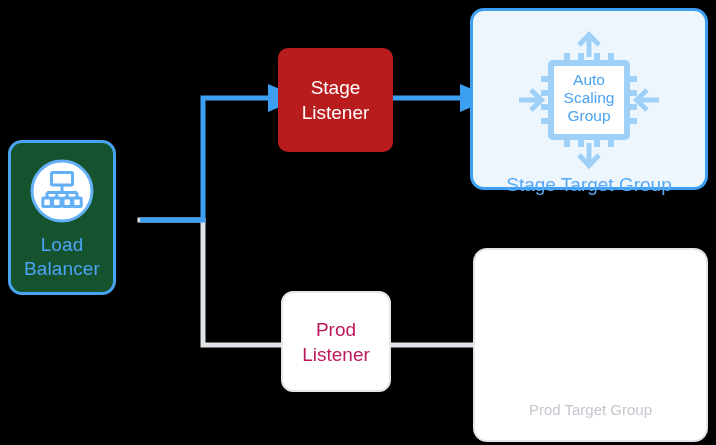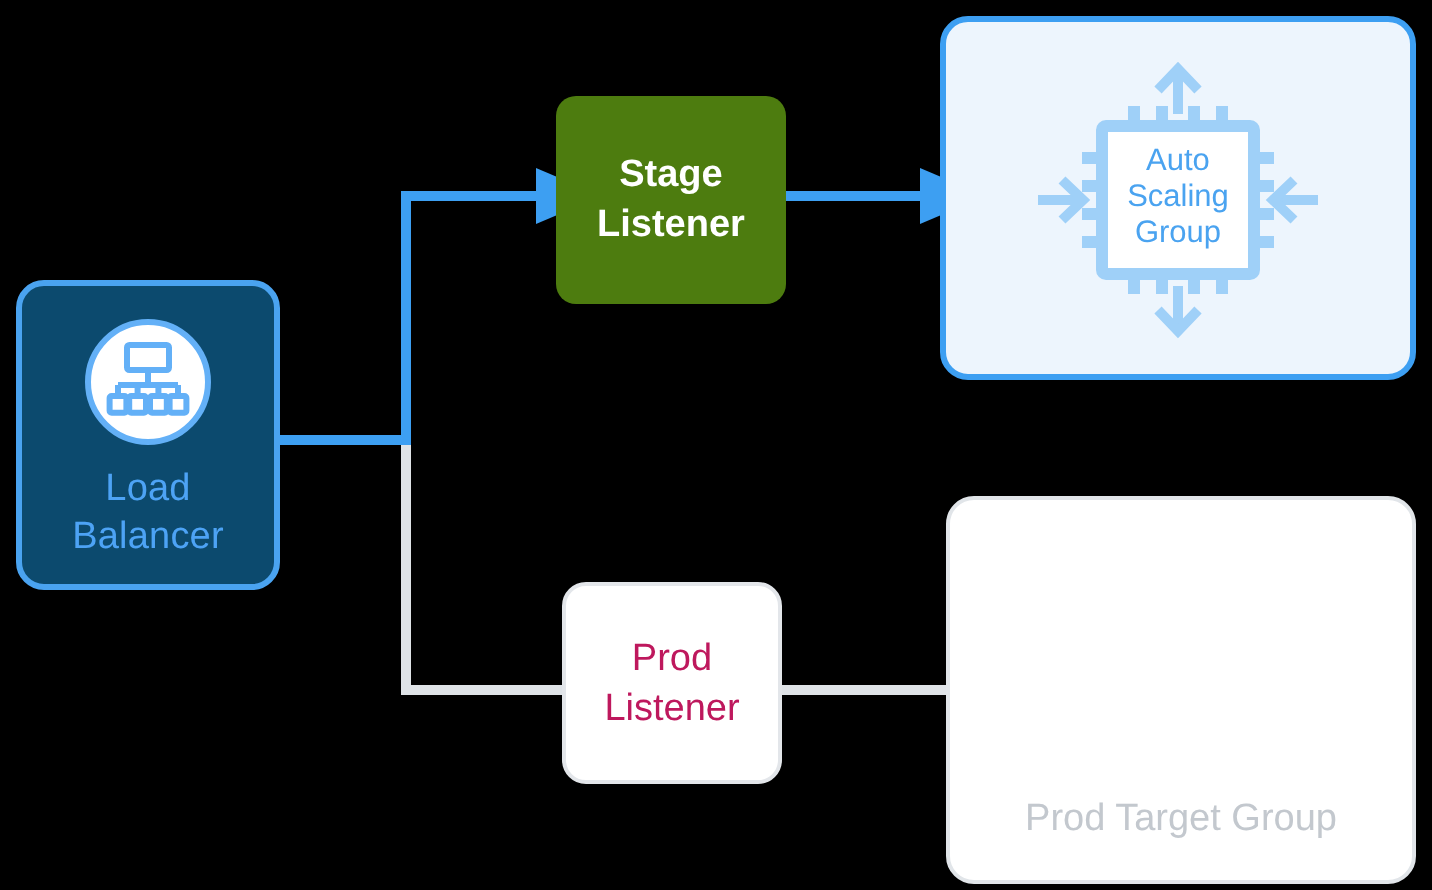--- a/index.html
+++ b/index.html
@@ -31,44 +31,43 @@
     display: flex;
     flex-direction: column;
     align-items: center;
     justify-content: center;
   }
 
   
   #load-balancer {
     left: 8px;
     top: 140px;
-    width: 132px;
+    width: 108px;
     height: 155px;
-    background: #0c4a6e;
+    background: #14532d;
     border: 3px solid #4aa3f0;
     border-radius: 14px;
     gap: 6px;
   }
   #load-balancer .node-label {
     color: #4da3f5;
     font-size: 19px;
     line-height: 24px;
     text-align: center;
     letter-spacing: 0.1px;
   }
 
   
   #stage-listener {
     left: 278px;
     top: 48px;
     width: 115px;
     height: 104px;
-    background: #4d7c0f;
+    background: #b91c1c;
     border-radius: 10px;
-    font-weight: bold;
   }
   #stage-listener .node-label {
     color: #ffffff;
     font-size: 19px;
     line-height: 25px;
     text-align: center;
   }
 
   
   #prod-listener {
@@ -114,21 +113,21 @@
     width: 235px;
     height: 194px;
     background: #ffffff;
     border: 2px solid #e1e5e9;
     border-radius: 14px;
     justify-content: flex-end;
     padding-bottom: 18px;
   }
   #prod-target-group .group-label {
     color: #c3c8ce;
-    font-size: 19px;
+    font-size: 15px;
     line-height: 24px;
     text-align: center;
   }
 
   .icon-wrap {
     display: block;
     line-height: 0;
   }
   .chip-text {
     font-family: "Liberation Sans", sans-serif;
@@ -243,19 +242,20 @@
           <path d="M112,92 L124,92"></path>
         </g>
 
         <rect x="38" y="34" width="76" height="74" rx="2" fill="#ffffff" stroke="#9fd0f8" stroke-width="6"></rect>
 
         <text class="chip-text" x="76" y="56" text-anchor="middle">Auto</text>
         <text class="chip-text" x="76" y="74" text-anchor="middle">Scaling</text>
         <text class="chip-text" x="76" y="92" text-anchor="middle">Group</text>
       </svg>
     </span>
+    <div class="group-label">Stage Target Group</div>
   </div>
 
   <div class="node" id="prod-target-group">
     <div class="group-label">Prod Target Group</div>
   </div>
 
 </div>
 
 </body></html>

